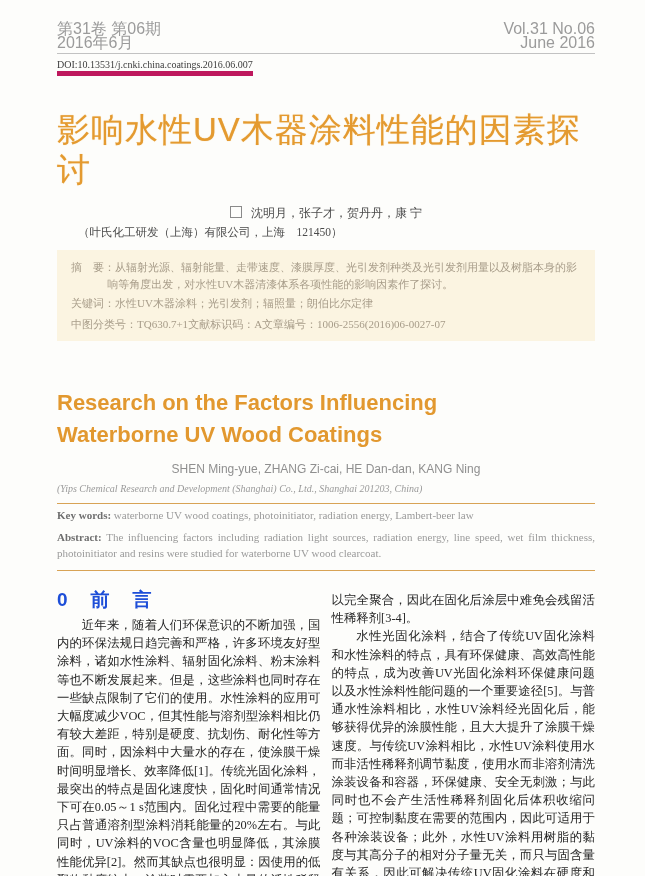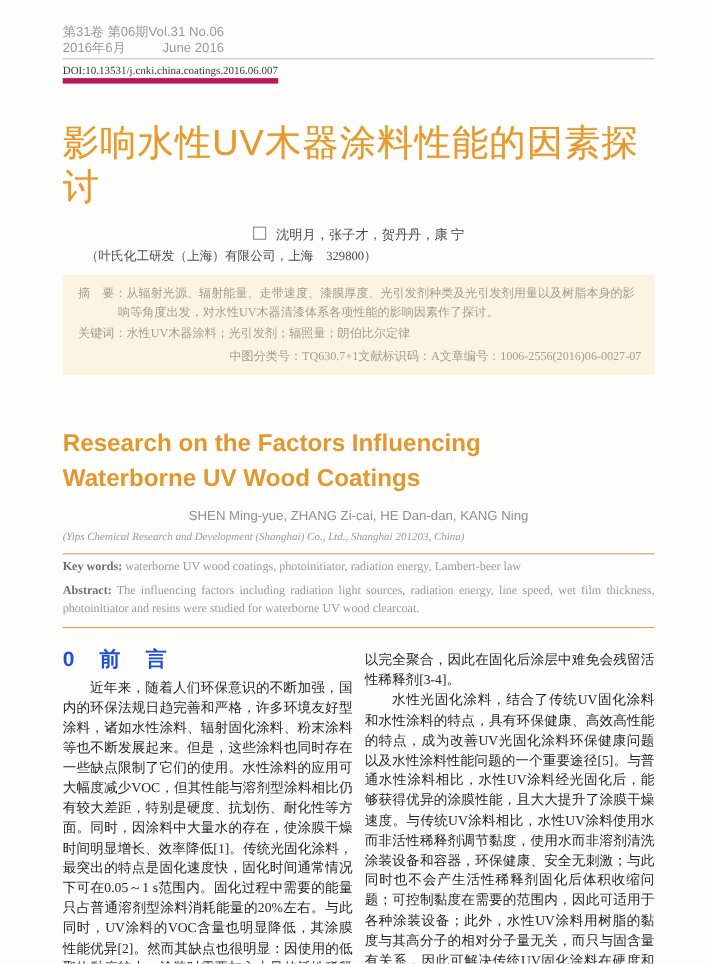--- a/index.html
+++ b/index.html
@@ -6,38 +6,38 @@
   body {
     width:645px; height:876px;
     background:#fdfdfb;
     font-family:"Liberation Serif", serif;
     position:relative; overflow:hidden;
     color:#2c2c2c;
   }
   .page { padding:22px 50px 0 57px; box-sizing:border-box; }
 
   
-  .header-row { display:flex; font-family:"Liberation Sans",sans-serif; font-size:12px; line-height:14px; color:#9b9b9b; }
+  .header-row { display:flex; justify-content:space-between; font-family:"Liberation Sans",sans-serif; font-size:16px; line-height:14px; color:#9b9b9b; }
   .hcol.center { text-align:center; letter-spacing:2px; }
   .hcol.center .en { letter-spacing:1px; }
   .hcol.right { text-align:right; }
   .header-rule { border-bottom:1px solid #c2c2c2; margin-top:3px; }
   .doi { font-size:10px; color:#3c3c3c; margin-top:4px; display:inline-block; border-bottom:5px solid #be185d; padding-bottom:1px; font-family:"Liberation Serif",serif; }
 
   
   .title-cn { margin-top:34px; font-family:"Liberation Sans",sans-serif; font-weight:400; font-size:33px; line-height:40px; letter-spacing:1px; color:#E49A30; text-shadow:0 0 1px #f0c987; }
   .byline { margin-top:15px; font-size:12px; color:#4a4a4a;text-align:center; }
   .byline .marker { display:inline-block; width:10px; height:10px; border:1px solid #8a8a8a; margin-right:9px; vertical-align:-1px; }
   .affil-cn { margin-top:3px; padding-left:21px; font-size:11.5px; color:#4a4a4a; }
 
   
   .abstract-box { margin-top:10px; background:#FBF4E1; padding:9px 12px 8px 14px; font-size:11px; line-height:17px; color:#A79C89; }
   .abs-line { padding-left:3.3em; text-indent:-3.3em; }
   .kw-line { margin-top:2px; }
-  .clc-row { display:flex; justify-content:flex-end; margin-top:4px; }
+  .clc-row { display:flex; justify-content:flex-start; margin-top:4px; }
 
   
   .en-title { margin-top:46px; font-family:"Liberation Sans",sans-serif; font-weight:bold; font-size:22px; line-height:32px; color:#E2982F; max-width:480px; }
   .en-authors { margin-top:11px; font-family:"Liberation Sans",sans-serif; font-size:12px; color:#8f8f8f;text-align:center; }
   .en-affil { margin-top:7px; font-size:10px; font-style:italic; color:#9a9a9a; }
   .en-rule { border-top:1px solid #D8A355; margin-top:9px; }
   .en-abs { margin-top:6px; font-size:11px; line-height:16px; color:#9a9a9a; text-align:justify; }
   .en-label { font-weight:bold; color:#6f6f6f; }
   .en-kw { margin-top:3px; margin-bottom:6px; }
 
@@ -65,21 +65,21 @@
   </div>
   <div class="header-rule"></div>
   <div>
     <span class="doi">DOI:10.13531/j.cnki.china.coatings.2016.06.007</span>
   </div>
 
   <div class="title-cn">影响水性UV木器涂料性能的因素探讨</div>
   <div class="byline">
     <span class="marker"></span><span>沈明月，张子才，贺丹丹，康 宁</span>
   </div>
-  <div class="affil-cn">（叶氏化工研发（上海）有限公司，上海　329800）</div>
+  <div class="affil-cn">（叶氏化工研发（上海）有限公司，上海　121450）</div>
 
   <div class="abstract-box">
     <div class="abs-line">
       <span>摘　要：</span><span>从辐射光源、辐射能量、走带速度、漆膜厚度、光引发剂种类及光引发剂用量以及树脂本身的影响等角度出发，对水性UV木器清漆体系各项性能的影响因素作了探讨。</span>
     </div>
     <div class="kw-line">
       <span>关键词：</span><span>水性UV木器涂料；光引发剂；辐照量；朗伯比尔定律</span>
     </div>
     <div class="clc-row">
       <span><span>中图分类号：</span><span>TQ630.7+1</span></span>

